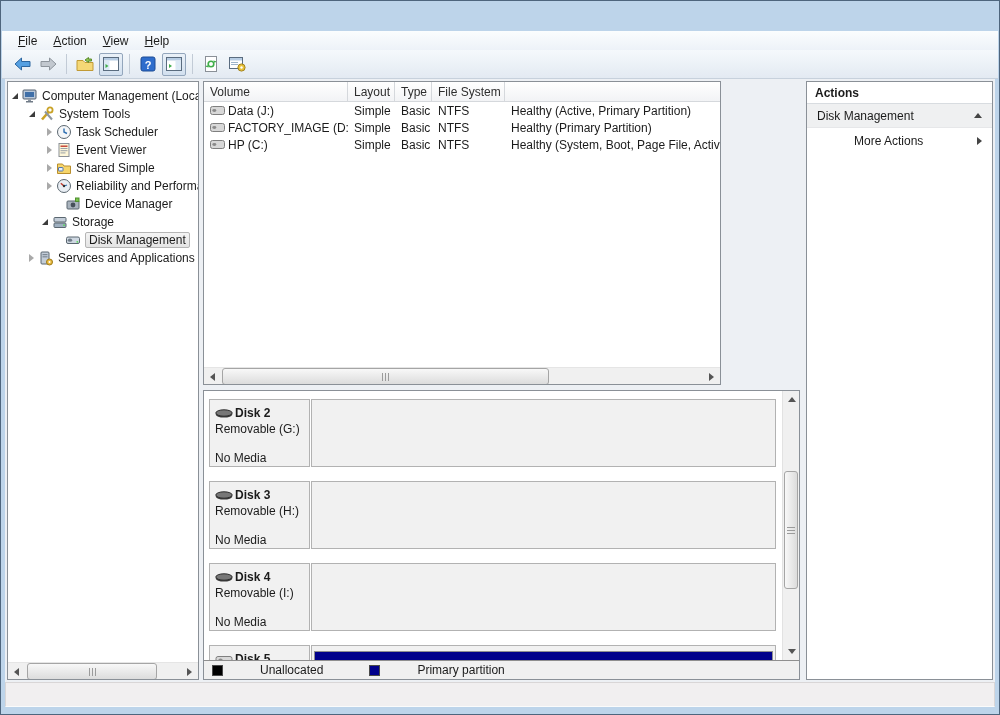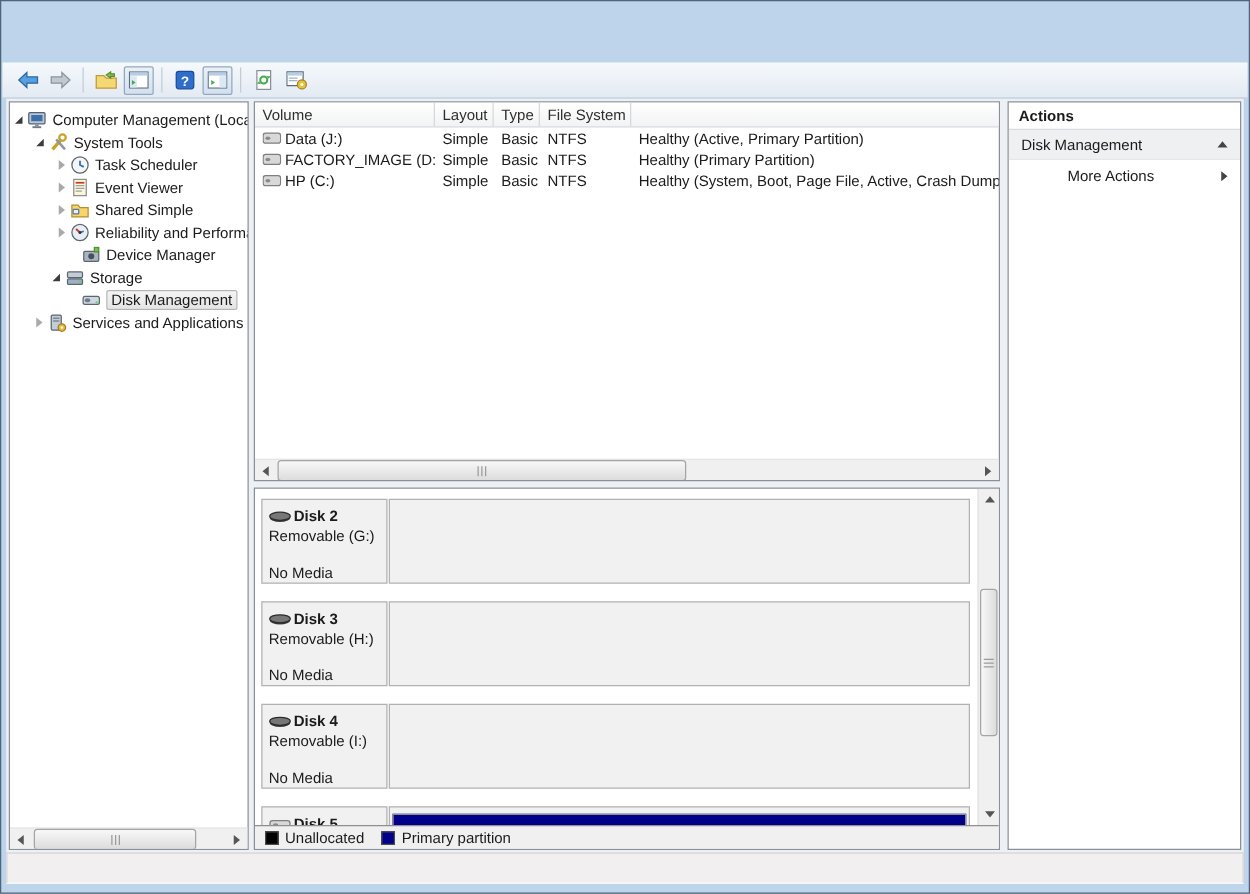--- a/index.html
+++ b/index.html
@@ -23,21 +23,21 @@
   
   .toolbar{position:absolute;top:49px;left:1px;right:1px;height:29px;background:linear-gradient(#f5f9fc,#e3eaf2);border-bottom:1px solid #c7d1dc;display:flex;align-items:center;padding-left:8px;gap:2px;}
   .tbtn{width:24px;height:23px;display:flex;align-items:center;justify-content:center;border-radius:2px;}
   .tbtn.boxed{border:1px solid #93a6bc;background:linear-gradient(#eaf1f8,#d2e0ef);}
   .tsep{width:1px;height:20px;background:#c2cbd6;margin:0 4px;}
 
   
   .content{position:absolute;top:78px;left:4px;right:4px;bottom:32px;background:#edf0f4;}
   .pane{background:#fff;border:1px solid #8a9097;position:absolute;overflow:hidden;}
   .tree-pane{left:2px;top:2px;width:192px;bottom:2px;}
-  .volume-pane{left:198px;top:2px;width:597px;height:304px;}
+  .volume-pane{left:198px;top:2px;width:518px;height:304px;}
   .disk-pane{left:198px;top:311px;width:597px;bottom:2px;}
   .actions-pane{left:801px;top:2px;right:2px;bottom:2px;}
   .statusbar{position:absolute;left:4px;right:4px;bottom:7px;height:25px;background:#f1eff0;border:1px solid #d9d6d7;border-bottom-color:#fbfbfb;}
 
   
   .tree{padding-top:5px;white-space:nowrap;}
   .trow{height:18px;display:flex;align-items:center;}
   .exp{flex:none;margin-right:4px;}
   .exp.open{width:0;height:0;border-left:6px solid transparent;border-bottom:6px solid #3c3c3c;}
   .exp.closed{width:0;height:0;border-top:4px solid transparent;border-bottom:4px solid transparent;border-left:5px solid #a9a9a9;}
@@ -72,39 +72,45 @@
   
   .disk-clip{position:absolute;left:0;right:0;top:0;bottom:19px;overflow:hidden;}
   .drow{position:absolute;left:5px;right:23px;height:68px;}
   .dhead{position:absolute;left:0;top:0;width:101px;height:100%;background:#f1f1f1;border:1px solid #b2b2b2;padding:6px 5px 0 5px;}
   .dbody{position:absolute;left:102px;right:0;top:0;height:100%;background:#f1f1f1;border:1px solid #b2b2b2;}
   .dname{font-weight:bold;display:flex;align-items:center;}
   .dicon{width:19px;height:11px;margin-right:1px;flex:none;}
   .dsub{margin-top:2px;}
   .dmedia{margin-top:15px;}
   .pbar{position:absolute;left:2px;right:2px;top:5px;height:14px;border:1px solid #8e8e8e;}
-  .legend{position:absolute;left:0;right:0;bottom:0;height:19px;background:#f0f0f0;border-top:1px solid #8f8f8f;display:flex;align-items:center;padding-left:8px;}
+  .legend{position:absolute;left:0;right:0;bottom:0;height:19px;background:#f0f0f0;border-top:1px solid #8f8f8f;display:flex;align-items:center;padding-left:8px;gap:32px;}
   .lsq{width:11px;height:11px;margin:0 5px 0 0;border:1px solid #4a4a4a;flex:none;}
   .lsq.second{margin-left:14px;}
 
   
   .ahead{height:22px;padding:4px 0 0 8px;font-weight:bold;border-bottom:1px solid #d8dce0;}
   .agroup{height:24px;display:flex;align-items:center;padding:0 10px;background:#eff0f1;border-bottom:1px solid #e6e7e9;}
   .agroup .lbl{flex:1;}
   .amore{height:26px;display:flex;align-items:center;padding:0 10px 0 47px;}
   .amore .lbl{flex:1;}
   .tri-up-s{width:0;height:0;border-left:4px solid transparent;border-right:4px solid transparent;border-bottom:5px solid #444;}
   .tri-r-s{width:0;height:0;border-top:4px solid transparent;border-bottom:4px solid transparent;border-left:5px solid #444;}
 </style>
 </head>
 <body>
 
 <div class="window">
 
 
+  <div class="menubar">
+    <span class="mitem"><u>F</u><span>ile</span></span>
+    <span class="mitem"><u>A</u><span>ction</span></span>
+    <span class="mitem"><u>V</u><span>iew</span></span>
+    <span class="mitem"><u>H</u><span>elp</span></span>
+  </div>
 
   <div class="toolbar">
     <div class="tbtn">
       <svg width="19" height="16" viewBox="0 0 19 16">
           <path d="M8.5 2 L2 8 L8.5 14 L8.5 10.5 L17 10.5 L17 5.5 L8.5 5.5 Z" fill="#55a0e2" stroke="#2c66a0"></path>
         </svg>
     </div>
     <div class="tbtn">
       <svg width="19" height="16" viewBox="0 0 19 16">
           <path d="M10.5 2 L17 8 L10.5 14 L10.5 10.5 L2 10.5 L2 5.5 L10.5 5.5 Z" fill="#c2c8cf" stroke="#8d949c"></path>

